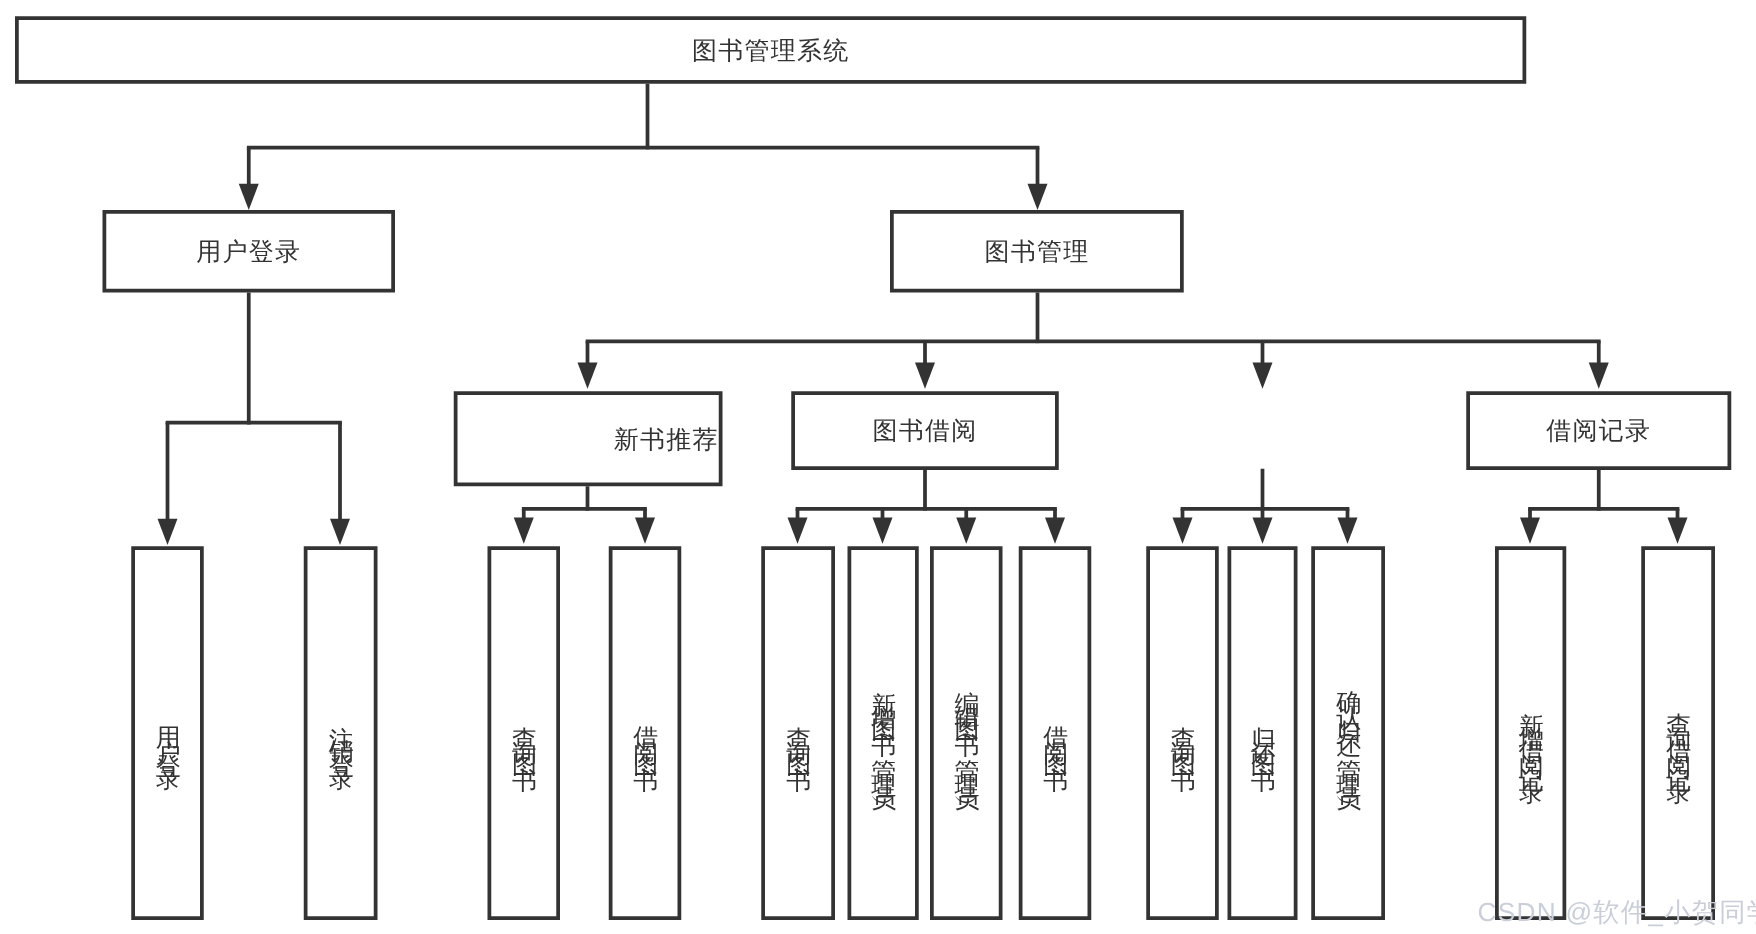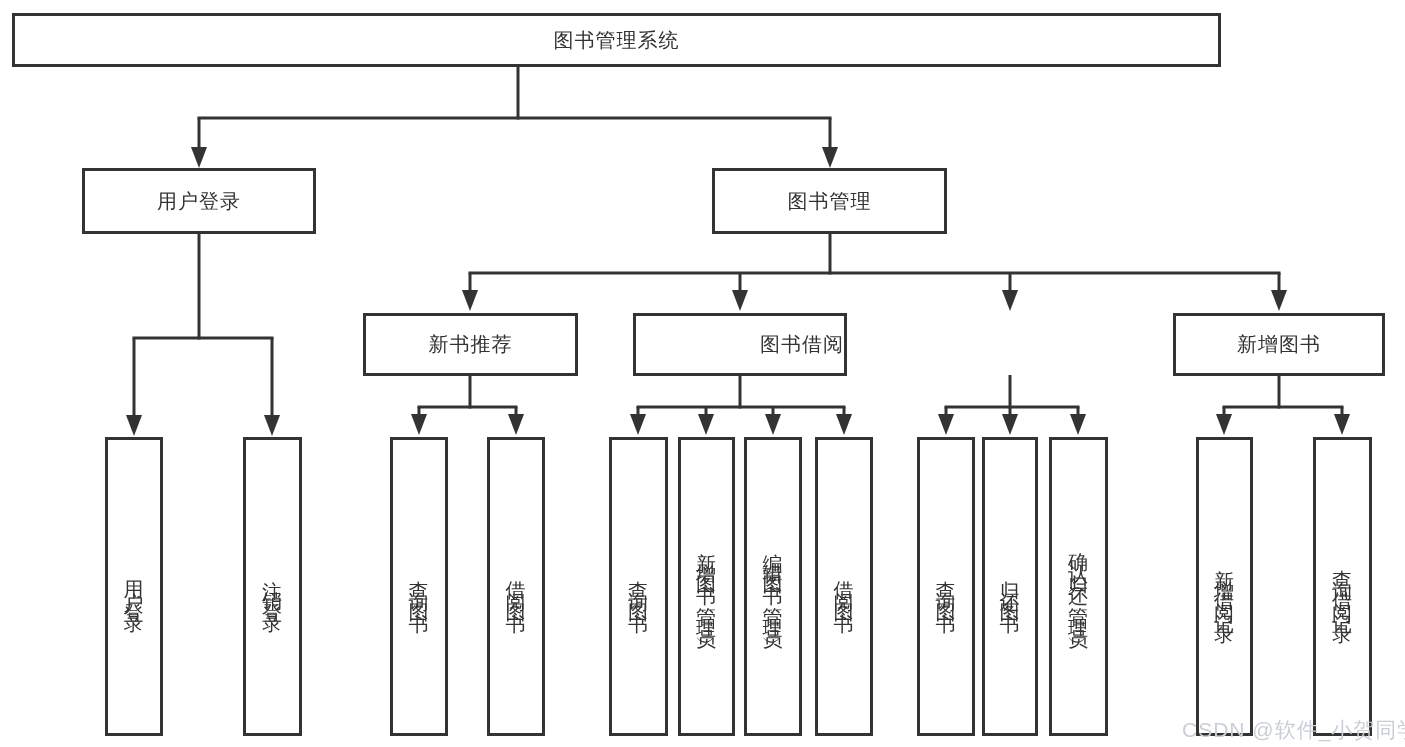--- a/index.html
+++ b/index.html
@@ -143,28 +143,28 @@
     <span>图书管理系统</span>
   </div>
 
   <div class="hbox" style="left:82px; top:168px; width:234px; height:66px;">
     <span>用户登录</span>
   </div>
   <div class="hbox" style="left:712px; top:168px; width:235px; height:66px;">
     <span>图书管理</span>
   </div>
 
-  <div class="hbox" style="left:363px; top:313px; width:215px; height:63px;">
+  <div class="hbox" style="left:363px; top:313px; width:215px; height:76px;justify-content:flex-end;">
     <span>新书推荐</span>
   </div>
-  <div class="hbox" style="left:633px; top:313px; width:214px; height:63px;justify-content:flex-end;">
+  <div class="hbox" style="left:633px; top:313px; width:214px; height:63px;">
     <span>图书借阅</span>
   </div>
   <div class="hbox" style="left:1173px; top:313px; width:212px; height:63px;">
-    <span>新增图书</span>
+    <span>借阅记录</span>
   </div>
 
   <div class="vbox" style="left:105px; top:437px; width:58px; height:299px;">
     <span class="vtext">用户登录</span>
   </div>
   <div class="vbox" style="left:243px; top:437px; width:59px; height:299px;">
     <span class="vtext">注销登录</span>
   </div>
 
   <div class="vbox" style="left:390px; top:437px; width:58px; height:299px;">

